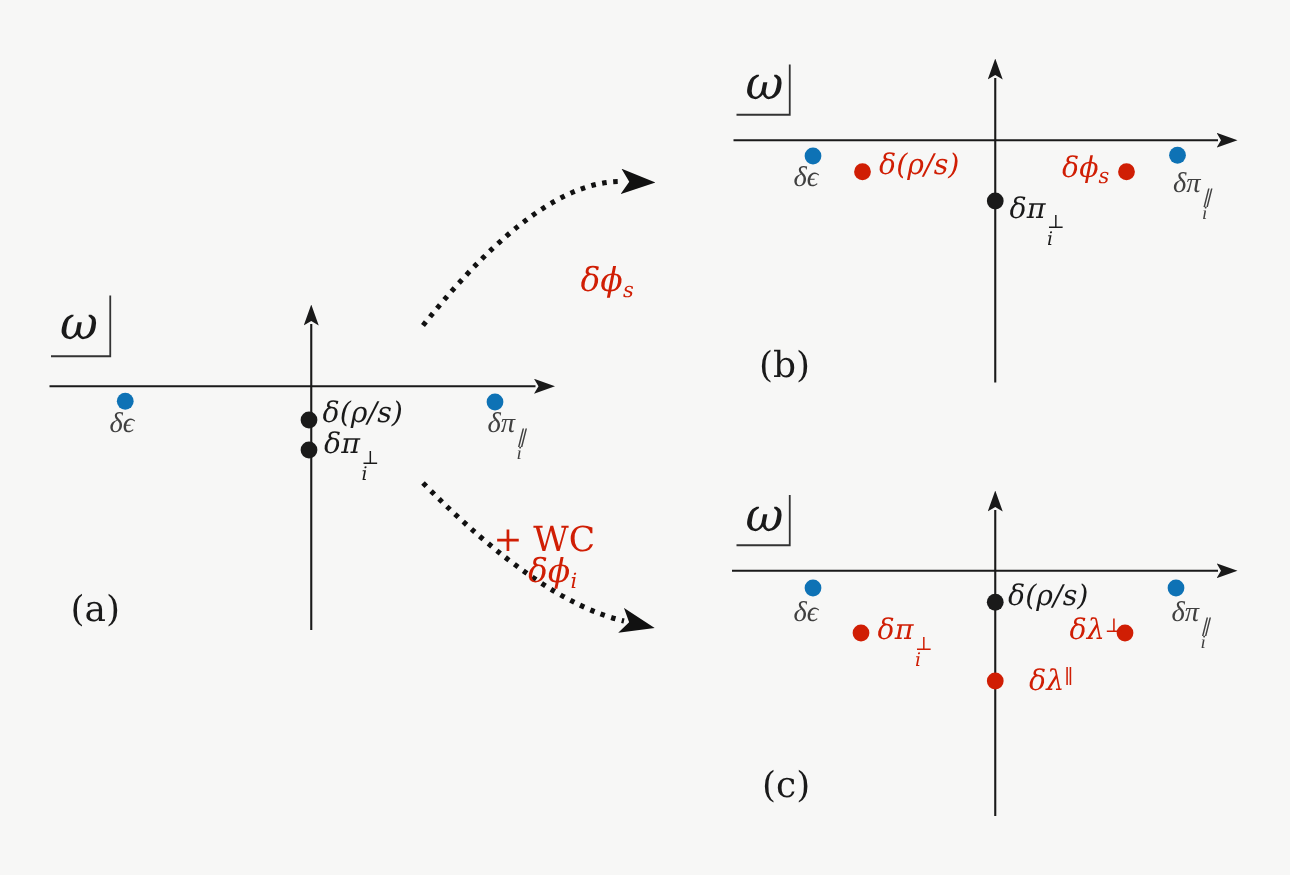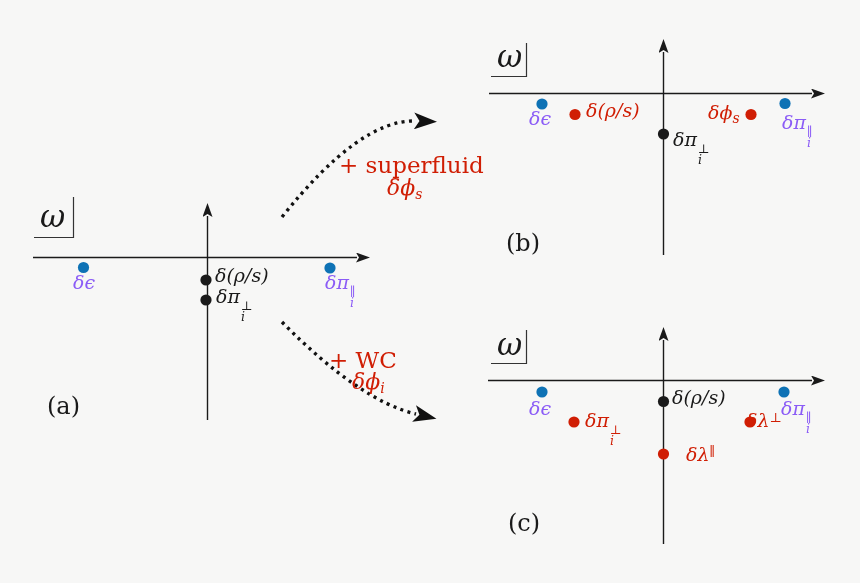--- a/index.html
+++ b/index.html
@@ -1,21 +1,21 @@
 <!DOCTYPE html>
 <html><head>
 <meta charset="utf-8">
 <style>
   html,body{margin:0;padding:0;background:#f7f7f6;}
   .canvas{position:relative;width:860px;height:583px;background:#f7f7f6;
           font-family:"DejaVu Serif",serif;overflow:hidden;}
   svg.layer{position:absolute;left:0;top:0;}
   .lbl{position:absolute;line-height:1;white-space:nowrap;font-style:italic;
        font-size:19px;color:#1a1a1a;}
-  .lbl.blue{color:#8b5cf6;}
+  .lbl.blue{color:#404040;font-family:Liberation Serif, serif;}
   .lbl.red{color:#d01e04;}
   .ss{display:inline-flex;flex-direction:column;align-items:flex-start;
       line-height:11px;font-size:12.5px;vertical-align:-7px;margin-left:1px;}
   .sup1{font-size:13px;vertical-align:5px;}
   .sub1{font-size:14px;vertical-align:-4px;}
   .omega{position:absolute;font-style:italic;font-size:31px;line-height:1;color:#1a1a1a;}
   .tag{position:absolute;font-size:24px;line-height:1;color:#1a1a1a;font-style:normal;}
   .arrline{position:absolute;font-size:23px;line-height:1;color:#d01e04;font-style:normal;white-space:nowrap;}
   .arrmath{position:absolute;font-style:italic;font-size:22px;line-height:1;color:#d01e04;white-space:nowrap;}
 </style>
@@ -75,21 +75,20 @@
   <span class="lbl" style="left:215px;top:266px"><span>δ(ρ/s)</span></span>
   <span class="lbl" style="left:216px;top:287px"><span>δπ</span><span class="ss">
         <span>⊥</span>
         <span>i</span>
       </span></span>
   <span class="lbl blue" style="left:325px;top:273px"><span>δπ</span><span class="ss">
         <span>∥</span>
         <span>i</span>
       </span></span>
 
-  <span class="arrline" style="left:339px;top:154px">+ superfluid</span>
   <span class="arrmath" style="left:387px;top:177px"><span>δϕ</span><span class="sub1">s</span></span>
 
   <span class="arrline" style="left:329px;top:349px">+ WC</span>
   <span class="arrmath" style="left:352px;top:371px"><span>δϕ</span><span class="sub1">i</span></span>
 
   <span class="omega" style="left:497px;top:41px">ω</span>
   <span class="tag" style="left:506px;top:231px">(b)</span>
 
   <span class="lbl blue" style="left:529px;top:109px"><span>δϵ</span></span>
   <span class="lbl red" style="left:586px;top:101px"><span>δ(ρ/s)</span></span>
@@ -105,20 +104,20 @@
 
   <span class="omega" style="left:497px;top:329px">ω</span>
   <span class="tag" style="left:508px;top:511px">(c)</span>
 
   <span class="lbl blue" style="left:529px;top:399px"><span>δϵ</span></span>
   <span class="lbl red" style="left:585px;top:411px"><span>δπ</span><span class="ss">
         <span>⊥</span>
         <span>i</span>
       </span></span>
   <span class="lbl" style="left:672px;top:388px"><span>δ(ρ/s)</span></span>
-  <span class="lbl red" style="left:746px;top:411px"><span>δλ</span><span class="sup1">⊥</span></span>
+  <span class="lbl red" style="left:713px;top:411px"><span>δλ</span><span class="sup1">⊥</span></span>
   <span class="lbl blue" style="left:781px;top:399px"><span>δπ</span><span class="ss">
         <span>∥</span>
         <span>i</span>
       </span></span>
   <span class="lbl red" style="left:686px;top:445px"><span>δλ</span><span class="sup1">∥</span></span>
 
 </div>
 
 </body></html>

